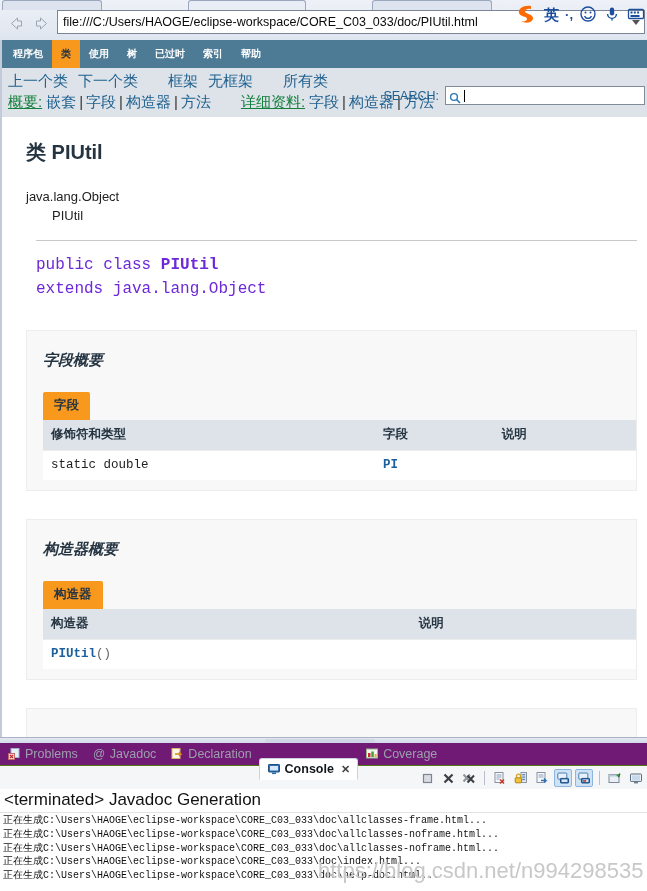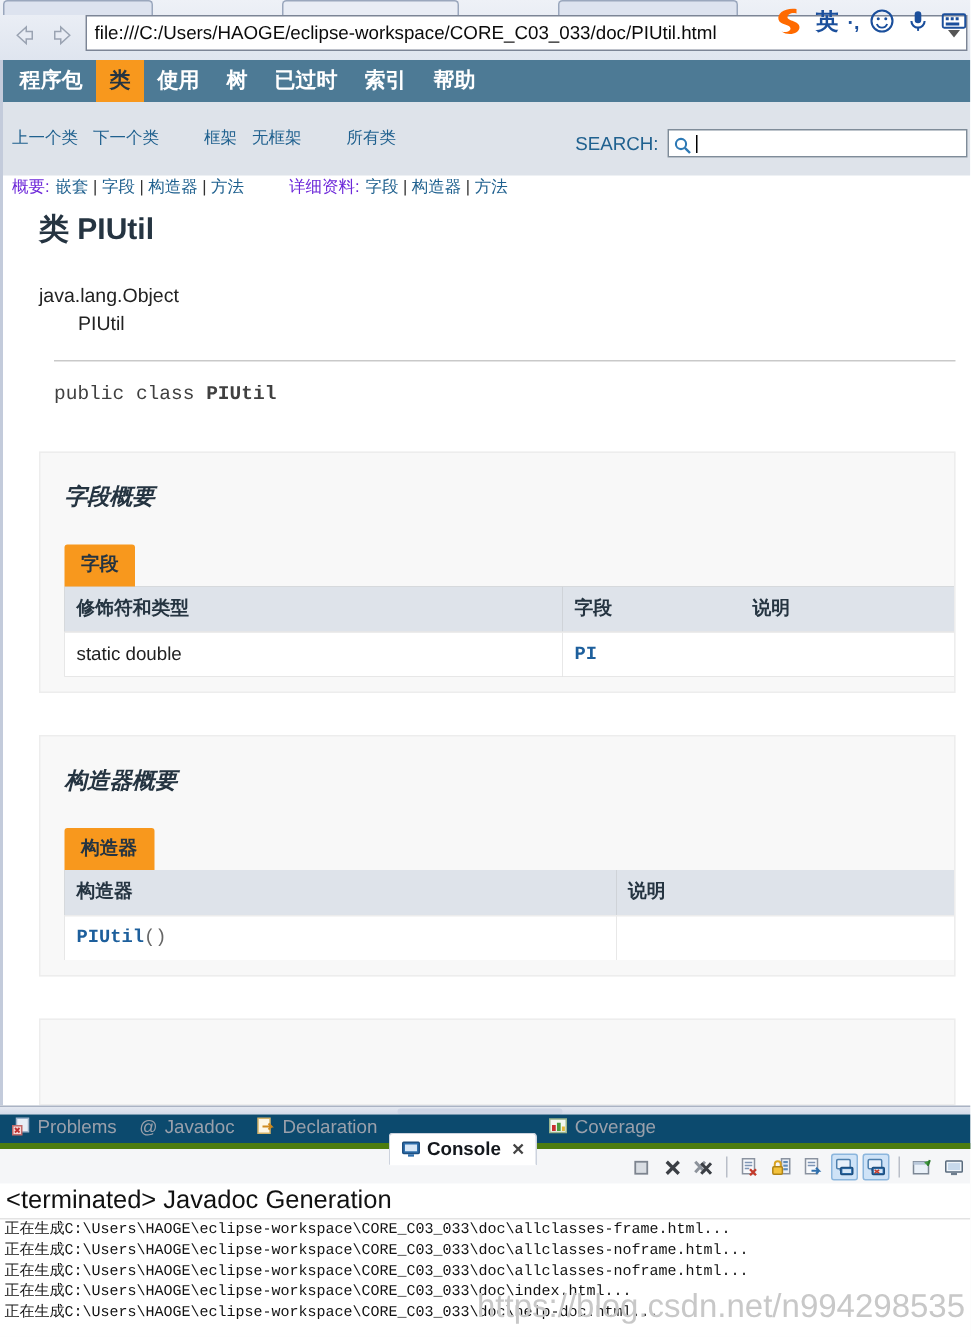--- a/index.html
+++ b/index.html
@@ -94,40 +94,39 @@
   }
 
   .jd-topnav {
     background: #4d7a95; height: 28px;
     display: flex; align-items: stretch;
     padding-left: 4px;
   }
   .jd-topnav .nav-li {
     display: flex; align-items: center;
     padding: 0 9px;
-    color: #ffffff; font-size: 14px; font-weight: bold;
+    color: #ffffff; font-size: 10px; font-weight: bold;
     white-space: nowrap;
   }
   .jd-topnav .nav-li.active {
     background: #f8981d; color: #253441;
   }
 
   .jd-subnav {
     background: #dee3ea;
     padding: 4px 8px 2px 8px;
     position: relative; height: 49px;
   }
   .jd-subnav-row {
-    font-size: 11px; color: #20618f;
+    font-size: 15px; color: #20618f;
     display: flex; align-items: baseline;
     white-space: nowrap;
     height: 21px;
-    margin-top: 12px;
-  }
-  .jd-subnav-row .lbl { color: #6d28d9; }
+  }
+  .jd-subnav-row .lbl { color: #15803d; text-decoration: underline; }
   .jd-subnav-row a {
     color: #20618f; text-decoration: none; cursor: default;
   }
   .jd-subnav-row .gap-sm { width: 10px; display: inline-block; }
   .jd-subnav-row .gap-md { width: 30px; display: inline-block; }
   .jd-subnav-row .sep { color: #333; padding: 0 3px; }
 
   .search-wrap {
     position: absolute; right: 2px; top: 18px;
     display: flex; align-items: center; gap: 6px;
@@ -165,21 +164,21 @@
     font-size: 13px; color: #222; line-height: 1.45;
   }
   .jd-inherit .lvl1 { padding-left: 0; }
   .jd-inherit .lvl2 { padding-left: 26px; }
   .jd-hr {
     border: none; border-top: 1px solid #c9c9c9;
     margin: 14px 10px 12px 10px;
   }
   .jd-sig {
     font-family: "Liberation Mono", monospace;
-    font-size: 13px; color: #404040; line-height: 1.55;
+    font-size: 16px; color: #6d28d9; line-height: 1.55;
     padding-left: 10px;
   }
   .jd-sig b { font-weight: bold; }
 
   .jd-block {
     margin: 28px 10px 0 10px;
     border: 1px solid #ededed;
     background: #f8f8f8;
     padding: 14px 0 10px 0;
   }
@@ -210,21 +209,21 @@
     white-space: nowrap;
   }
   table.jd-table td {
     padding: 7px 8px 8px 8px;
     font-size: 12.5px;
     border-top: 1px solid #ececec;
     background: #fff;
     vertical-align: top;
   }
   td.mono {
-    font-family: Liberation Sans, sans-serif;
+    font-family: Liberation Mono, monospace;
     color: #222;
   }
   td.mono-link {
     font-family: "Liberation Mono", monospace;
     color: #1d5f9c; font-weight: bold; margin-top: 36px;
   }
   td.mono-link .paren { color: #666; font-weight: normal; }
   .col-a { width: 56%; }
   .col-b { width: 20%; }
   .col-c { width: 24%; }
@@ -247,22 +246,22 @@
     position: absolute; left: 0; top: 0; width: 647px; height: 5px;
     background: linear-gradient(#e4e8f0, #d3daea);
   }
   .panel-splitter .grip {
     position: absolute; left: 265px; top: 1px; width: 110px; height: 4px;
     background: #cfd6e6; border-radius: 2px;
   }
   .view-tabs {
     position: absolute; left: 0; top: 5px; width: 647px; height: 23px;
     display: flex; align-items: flex-end;
-    border-bottom: 4px solid #4d7c0f;
-    background: #0c4a6e;
+    border-bottom: 1px solid #4d7c0f;
+    background: #701a75;
   }
   .view-tab {
     display: flex; align-items: center; gap: 4px;
     height: 22px; padding: 0 7px;
     font-size: 12.5px; color: #9aa0ab;
     white-space: nowrap;
   }
   .view-tab.active {
     color: #13171c; font-weight: bold;
     background: #ffffff;
@@ -459,20 +458,21 @@
 
       <div class="jd-header">
         <h2>类 PIUtil</h2>
         <div class="jd-inherit">
           <div class="lvl1">java.lang.Object</div>
           <div class="lvl2">PIUtil</div>
         </div>
         <hr class="jd-hr">
         <div class="jd-sig">
           <div><span>public class </span><b>PIUtil</b></div>
+          <div>extends java.lang.Object</div>
         </div>
       </div>
 
       <div class="jd-block">
         <h3>字段概要</h3>
         <span class="tab-chip">字段</span>
         <table class="jd-table">
           <thead>
             <tr>
               <th class="col-a">修饰符和类型</th>

